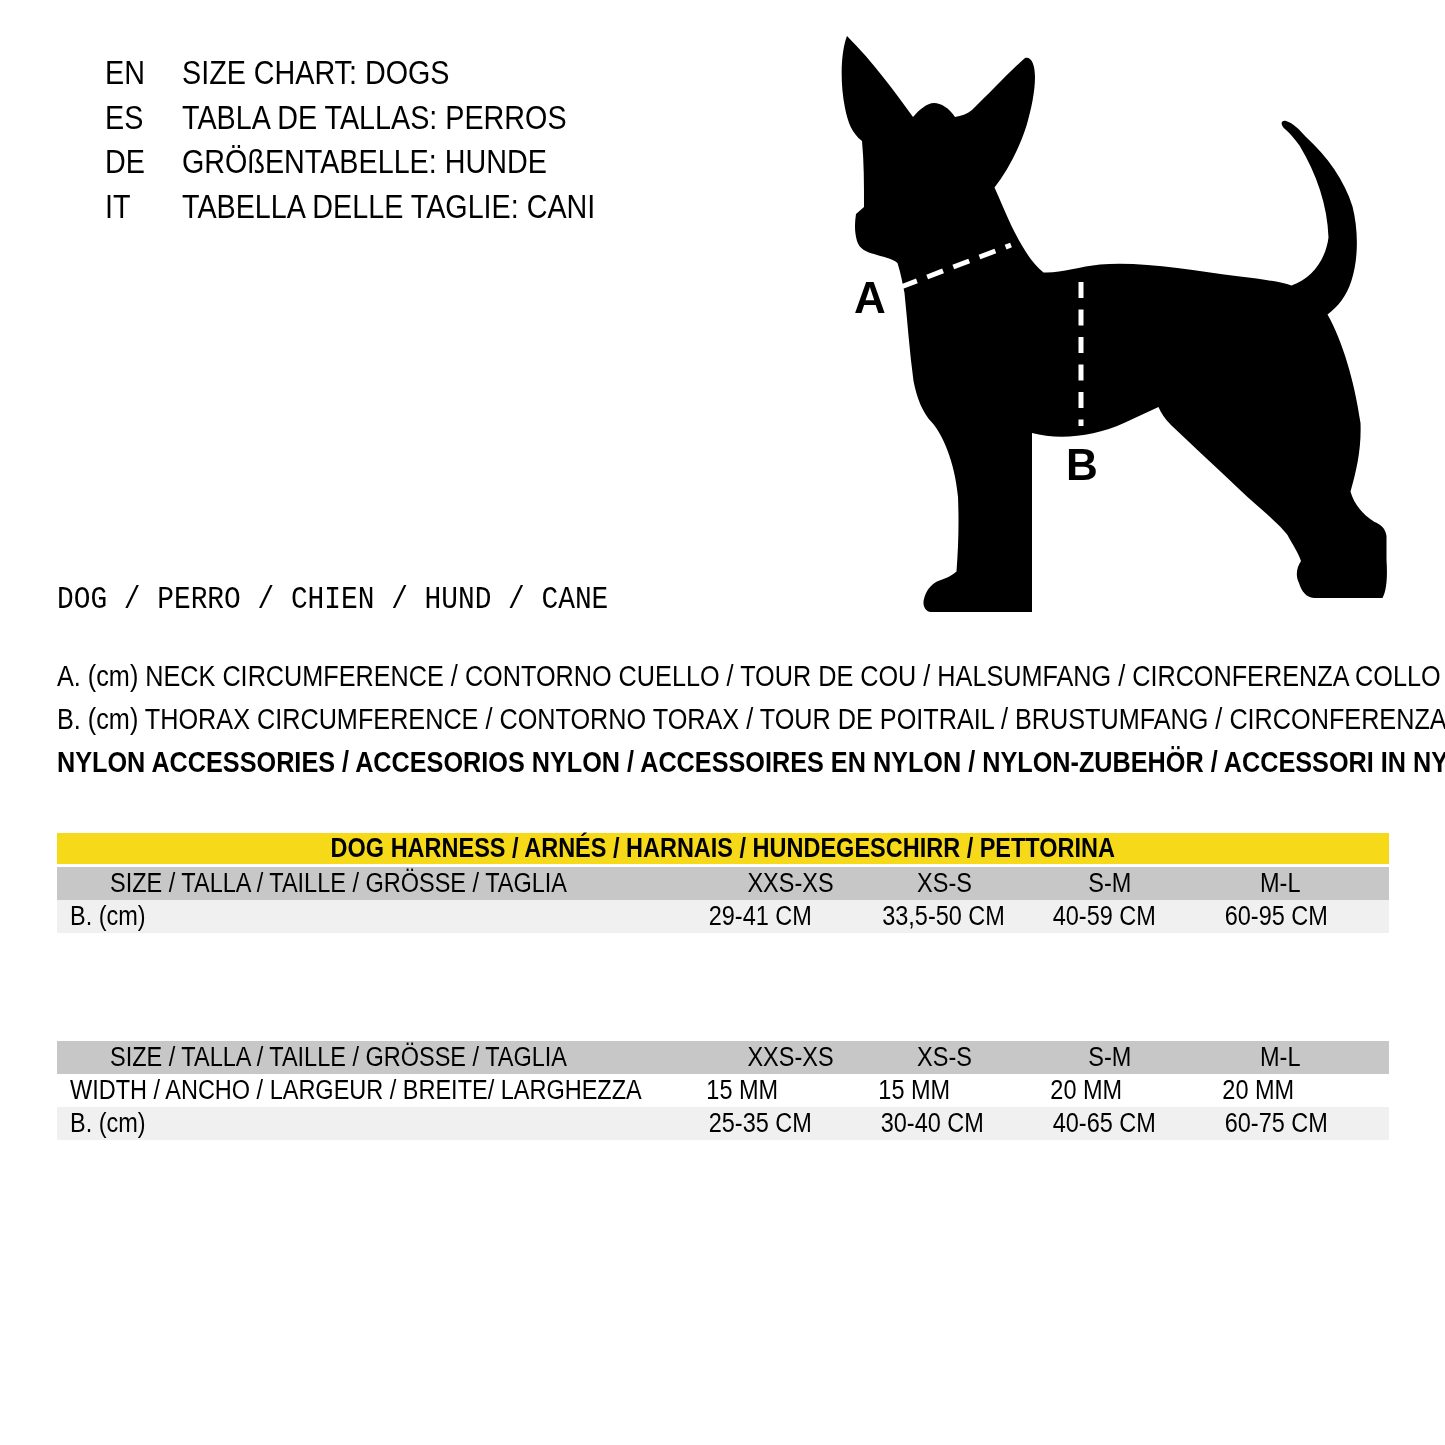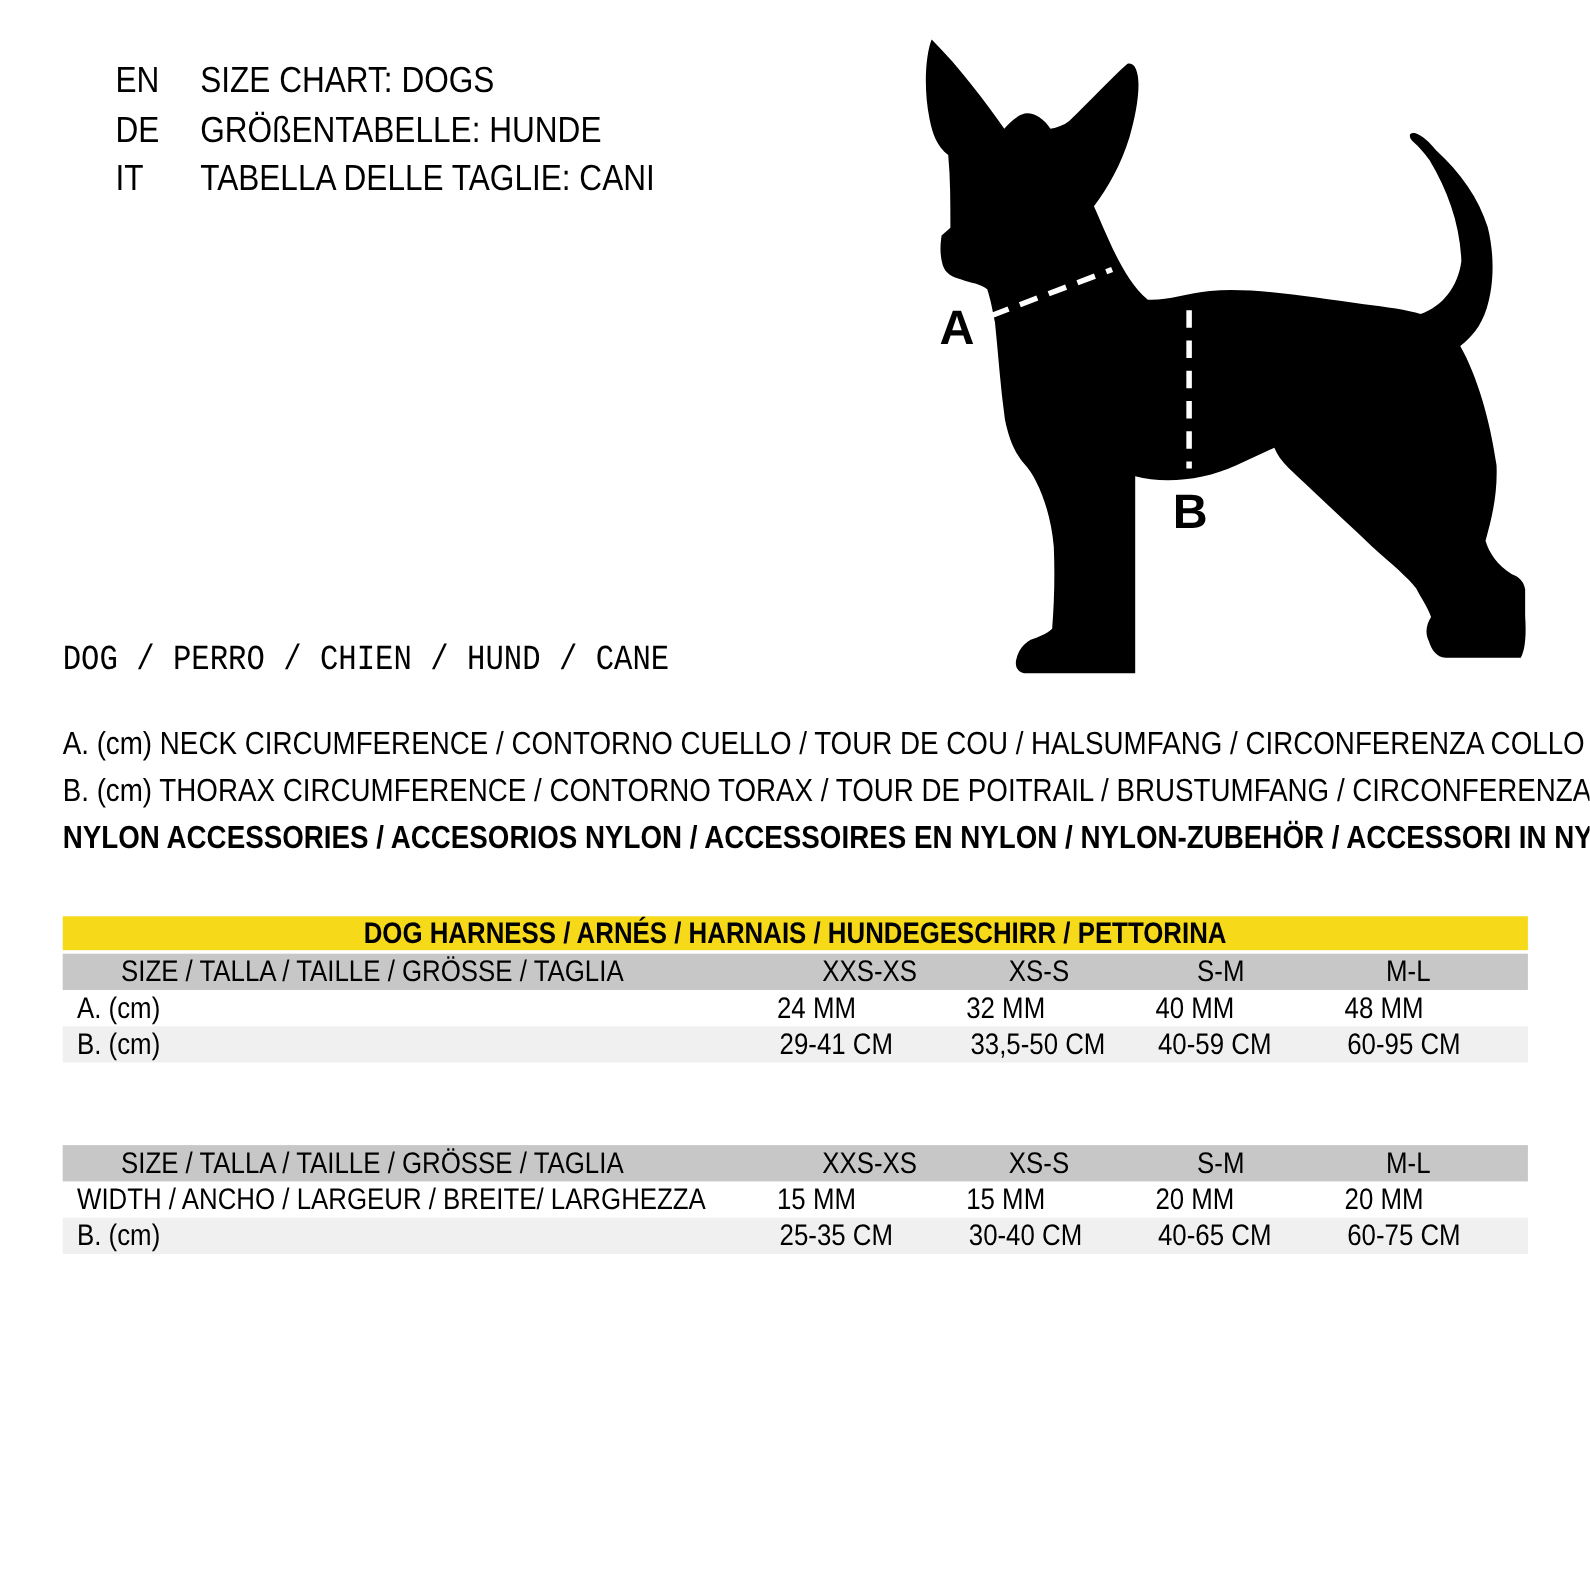--- a/index.html
+++ b/index.html
@@ -39,20 +39,24 @@
   .t-label{padding-left:13px;text-align:left;}
   .t-val{text-align:left;}
 </style>
 </head>
 <body>
 
 <div class="lang-list">
   <div class="lang-row">
     <span class="l-code"><span class="cx">EN</span></span>
     <span class="cx">SIZE CHART: DOGS</span>
+  </div>
+  <div class="lang-row">
+    <span class="l-code"><span class="cx">ES</span></span>
+    <span class="cx">TABLA DE TALLAS: PERROS</span>
   </div>
   <div class="lang-row">
     <span class="l-code"><span class="cx">DE</span></span>
     <span class="cx">GRÖßENTABELLE: HUNDE</span>
   </div>
   <div class="lang-row">
     <span class="l-code"><span class="cx">IT</span></span>
     <span class="cx">TABELLA DELLE TAGLIE: CANI</span>
   </div>
 </div>
@@ -141,27 +145,20 @@
     <span class="cxc b">DOG HARNESS / ARNÉS / HARNAIS / HUNDEGESCHIRR / PETTORINA</span>
   </div>
   <div class="t-gap"></div>
   <div class="t-row t-head">
     <div class="t-label"><span class="cx">SIZE / TALLA / TAILLE / GRÖSSE / TAGLIA</span></div>
     <div class="t-val"><span class="cxc">XXS-XS</span></div>
     <div class="t-val"><span class="cxc">XS-S</span></div>
     <div class="t-val"><span class="cxc">S-M</span></div>
     <div class="t-val"><span class="cxc">M-L</span></div>
   </div>
-  <div class="t-row">
-    <div class="t-label"><span class="cx">A. (cm)</span></div>
-    <div class="t-val"><span class="cxc">24 MM</span></div>
-    <div class="t-val"><span class="cxc">32 MM</span></div>
-    <div class="t-val"><span class="cxc">40 MM</span></div>
-    <div class="t-val"><span class="cxc">48 MM</span></div>
-  </div>
   <div class="t-row alt">
     <div class="t-label"><span class="cx">B. (cm)</span></div>
     <div class="t-val"><span class="cxc">29-41 CM</span></div>
     <div class="t-val"><span class="cxc">33,5-50 CM</span></div>
     <div class="t-val"><span class="cxc">40-59 CM</span></div>
     <div class="t-val"><span class="cxc">60-95 CM</span></div>
   </div>
 </div>
 
 <div class="table" style="top:1038px">

